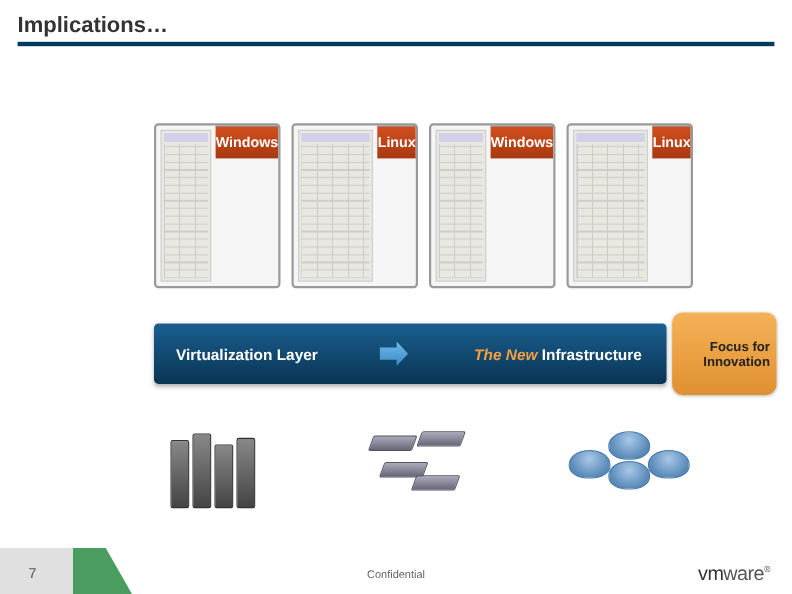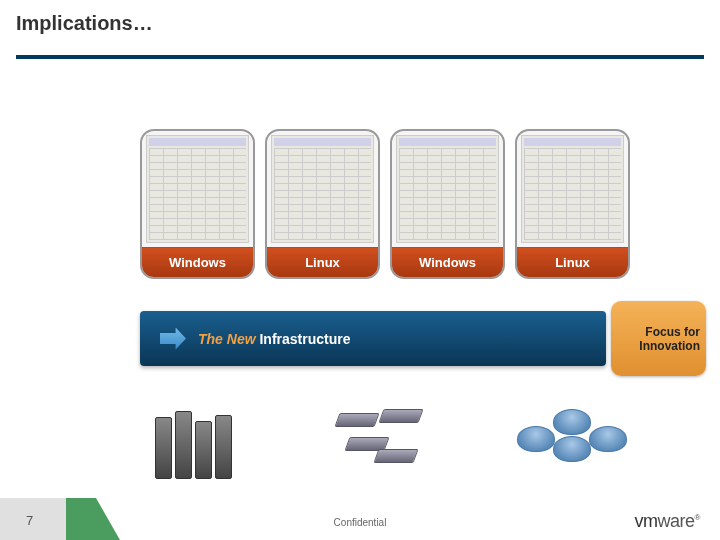--- a/index.html
+++ b/index.html
@@ -1,18 +1,18 @@
 <!DOCTYPE html>
 <html><head>
 <meta charset="utf-8">
 <style>
   * { margin: 0; padding: 0; box-sizing: border-box; }
   body { width: 720px; height: 540px; font-family: Arial, sans-serif; background: #fff; position: relative; overflow: hidden; }
   
-  .title { font-size: 20px; font-weight: bold; color: #333; padding: 12px 16px 20px; }
+  .title { font-size: 20px; font-weight: bold; color: #333; padding: 12px 16px 3px; }
   .title-bar { height: 4px; background: #003a5d; margin: 0 16px; }
   
   .content { position: relative; height: 430px; }
   
   .callout-left {
     position: absolute; left: 18px; top: 118px; width: 100px; height: 78px;
     background: linear-gradient(180deg, #f5b258 0%, #e09030 100%);
     border-radius: 10px; display: flex; align-items: center; justify-content: center;
     text-align: center; font-size: 11px; font-weight: bold; color: #222; padding: 6px;
     box-shadow: 0 1px 3px rgba(0,0,0,0.3);
@@ -21,22 +21,22 @@
   .callout-right {
     position: absolute; right: 14px; top: 242px; width: 95px; height: 75px;
     background: linear-gradient(180deg, #f5b258 0%, #e09030 100%);
     border-radius: 10px; display: flex; align-items: center; justify-content: center;
     text-align: right; font-size: 12px; font-weight: bold; color: #222; padding: 6px;
     box-shadow: 0 1px 3px rgba(0,0,0,0.3);
   }
   
   .vm-row { position: absolute; left: 140px; top: 70px; display: flex; gap: 10px; }
   .vm-box {
-    width: 115px; height: 150px; border: 2px solid #999; border-radius: 14px;
-    background: #f5f5f5; display: flex; flex-direction: column; overflow: hidden;
+    width: 115px; height: 150px; border: 2px solid #999; border-radius: 4px;
+    background: #f5f5f5; display: flex; overflow: hidden;
   }
   .vm-screen {
     flex: 1; background: #e8e8e0; margin: 4px; border: 1px solid #ccc;
     position: relative; overflow: hidden;
   }
   .vm-screen::before {
     content: ""; position: absolute; top: 2px; left: 2px; right: 2px; height: 8px;
     background: #d0d0e8;
   }
   .vm-grid {
@@ -56,21 +56,21 @@
     border-radius: 4px; display: flex; align-items: center; padding: 0 20px;
     color: #fff; font-weight: bold; font-size: 14px;
     box-shadow: 0 2px 4px rgba(0,0,0,0.3);
   }
   .virt-label { width: 185px; }
   .virt-arrow {
     width: 26px; height: 22px; margin-right: 12px;
     background: linear-gradient(180deg, #6fb8e8 0%, #3a8ac8 100%);
     clip-path: polygon(0 25%, 60% 25%, 60% 0, 100% 50%, 60% 100%, 60% 75%, 0 75%);
   }
-  .virt-new { color: #fff; }
+  .virt-new { color: #fff; margin-left: 48px; }
   .virt-new .highlight { color: #f5a040; font-style: italic; }
   
   .hw-row { position: absolute; left: 155px; top: 340px; display: flex; gap: 86px; align-items: center; }
   .hw-servers { width: 90px; height: 80px; display: flex; gap: 3px; align-items: flex-end; }
   .srv-tower {
     width: 17px; background: linear-gradient(180deg, #888 0%, #444 100%);
     border-radius: 2px; border: 1px solid #333;
   }
   .srv-tower:nth-child(1){height:62px} .srv-tower:nth-child(2){height:68px}
   .srv-tower:nth-child(3){height:58px} .srv-tower:nth-child(4){height:64px}
@@ -147,20 +147,21 @@
     </div>
     <div class="vm-box">
       <div class="vm-screen">
           <div class="vm-grid"></div>
         </div>
       <div class="vm-label">Linux</div>
     </div>
   </div>
 
   <div class="virt-bar">
+    <div class="virt-label">Virtualization Layer</div>
     <div class="virt-arrow"></div>
     <div class="virt-new">
       <span class="highlight">The New</span><span> Infrastructure</span>
     </div>
   </div>
 
   <div class="callout-right">Focus for Innovation</div>
 
   <div class="hw-row">
     <div class="hw-servers">

